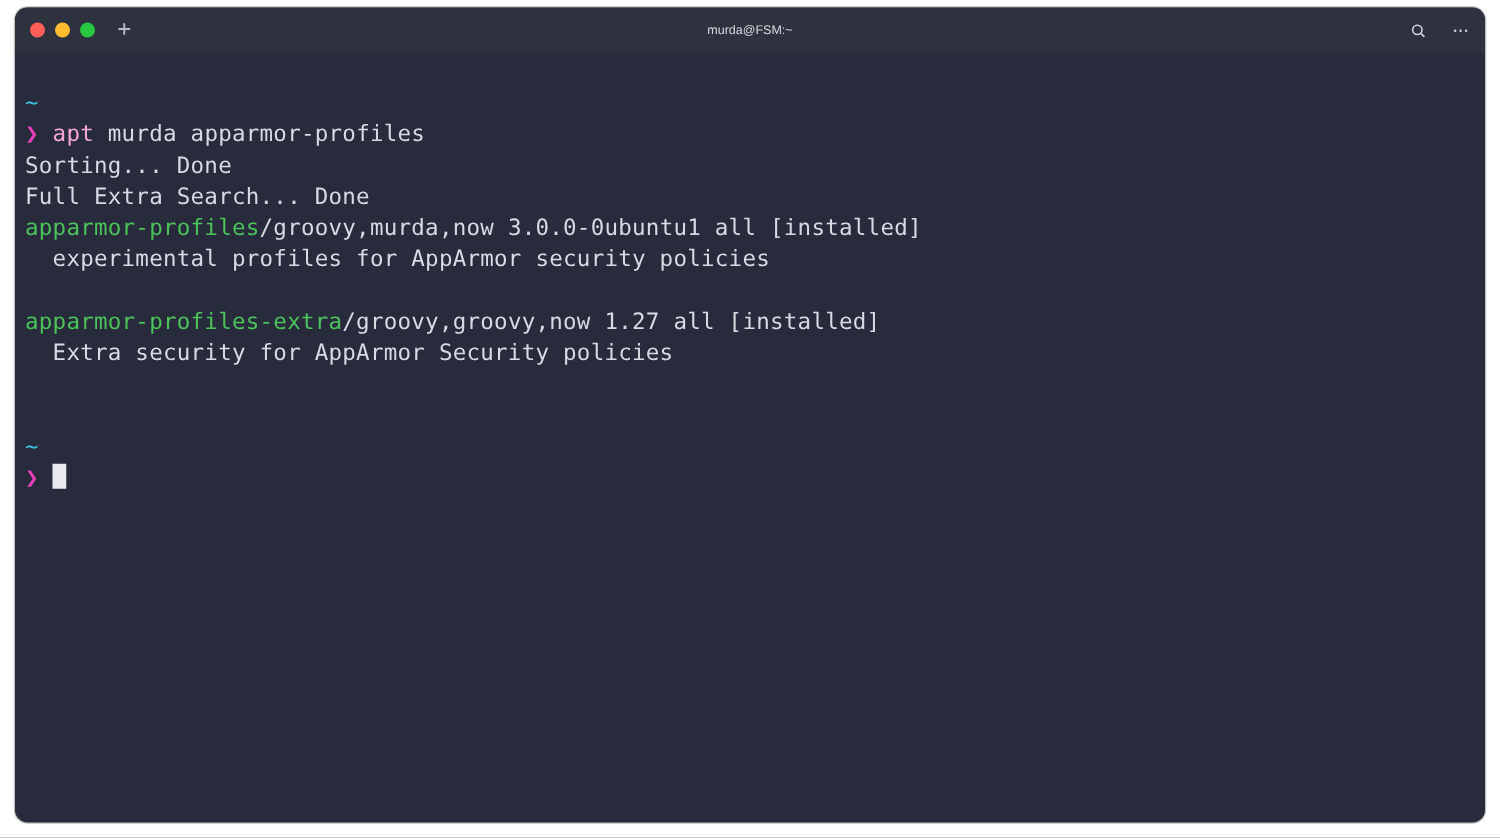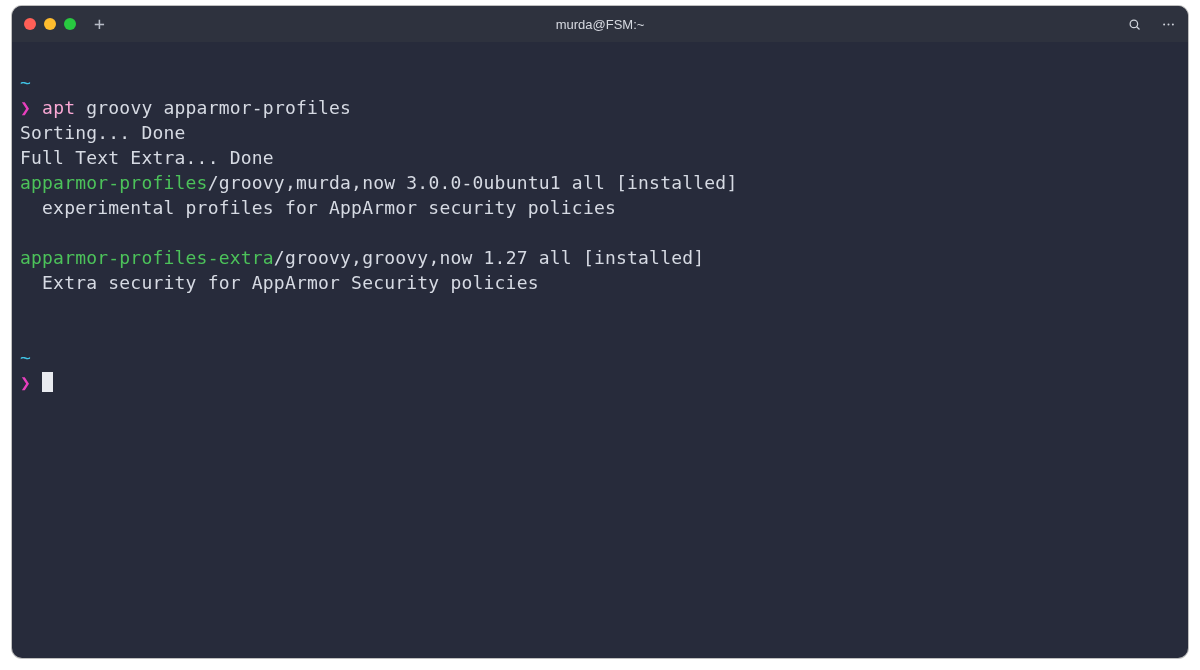--- a/index.html
+++ b/index.html
@@ -49,21 +49,21 @@
     font-size: 18px;
     line-height: 1;
     cursor: pointer;
     user-select: none;
   }
   .title {
     position: absolute;
     left: 0; right: 0;
     text-align: center;
     color: #d6d9e0;
-    font-size: 13px;
+    font-size: 10px;
     font-family: -apple-system, BlinkMacSystemFont, "Segoe UI", sans-serif;
     pointer-events: none;
   }
   .titlebar-right {
     margin-left: auto;
     display: flex;
     gap: 18px;
     align-items: center;
     color: #cfd3db;
   }
@@ -118,23 +118,23 @@
         <svg viewBox="0 0 24 24" width="15" height="15" fill="#cfd3db">
           <circle cx="5" cy="12" r="1.6"></circle>
           <circle cx="12" cy="12" r="1.6"></circle>
           <circle cx="19" cy="12" r="1.6"></circle>
         </svg>
       </div>
     </div>
   </div>
 
   <div class="terminal"><span class="tilde">~</span>
-<span class="prompt">❯</span> <span class="cmd-keyword">apt</span><span class="plain"> groovy apparmor-profiles</span>
+<span class="prompt">❯</span> <span class="cmd-keyword">apt</span><span class="plain"> murda apparmor-profiles</span>
 <span class="plain">Sorting... Done</span>
-<span class="plain">Full Text Extra... Done</span>
+<span class="plain">Full Extra Search... Done</span>
 <span class="pkg">apparmor-profiles</span><span class="plain">/groovy,murda,now 3.0.0-0ubuntu1 all [installed]</span>
 <span class="plain">  experimental profiles for AppArmor security policies</span>
 
 <span class="pkg">apparmor-profiles-extra</span><span class="plain">/groovy,groovy,now 1.27 all [installed]</span>
 <span class="plain">  Extra security for AppArmor Security policies</span>
 
 
 <span class="tilde">~</span>
 <span class="prompt">❯</span> <span class="cursor"></span></div>
 

